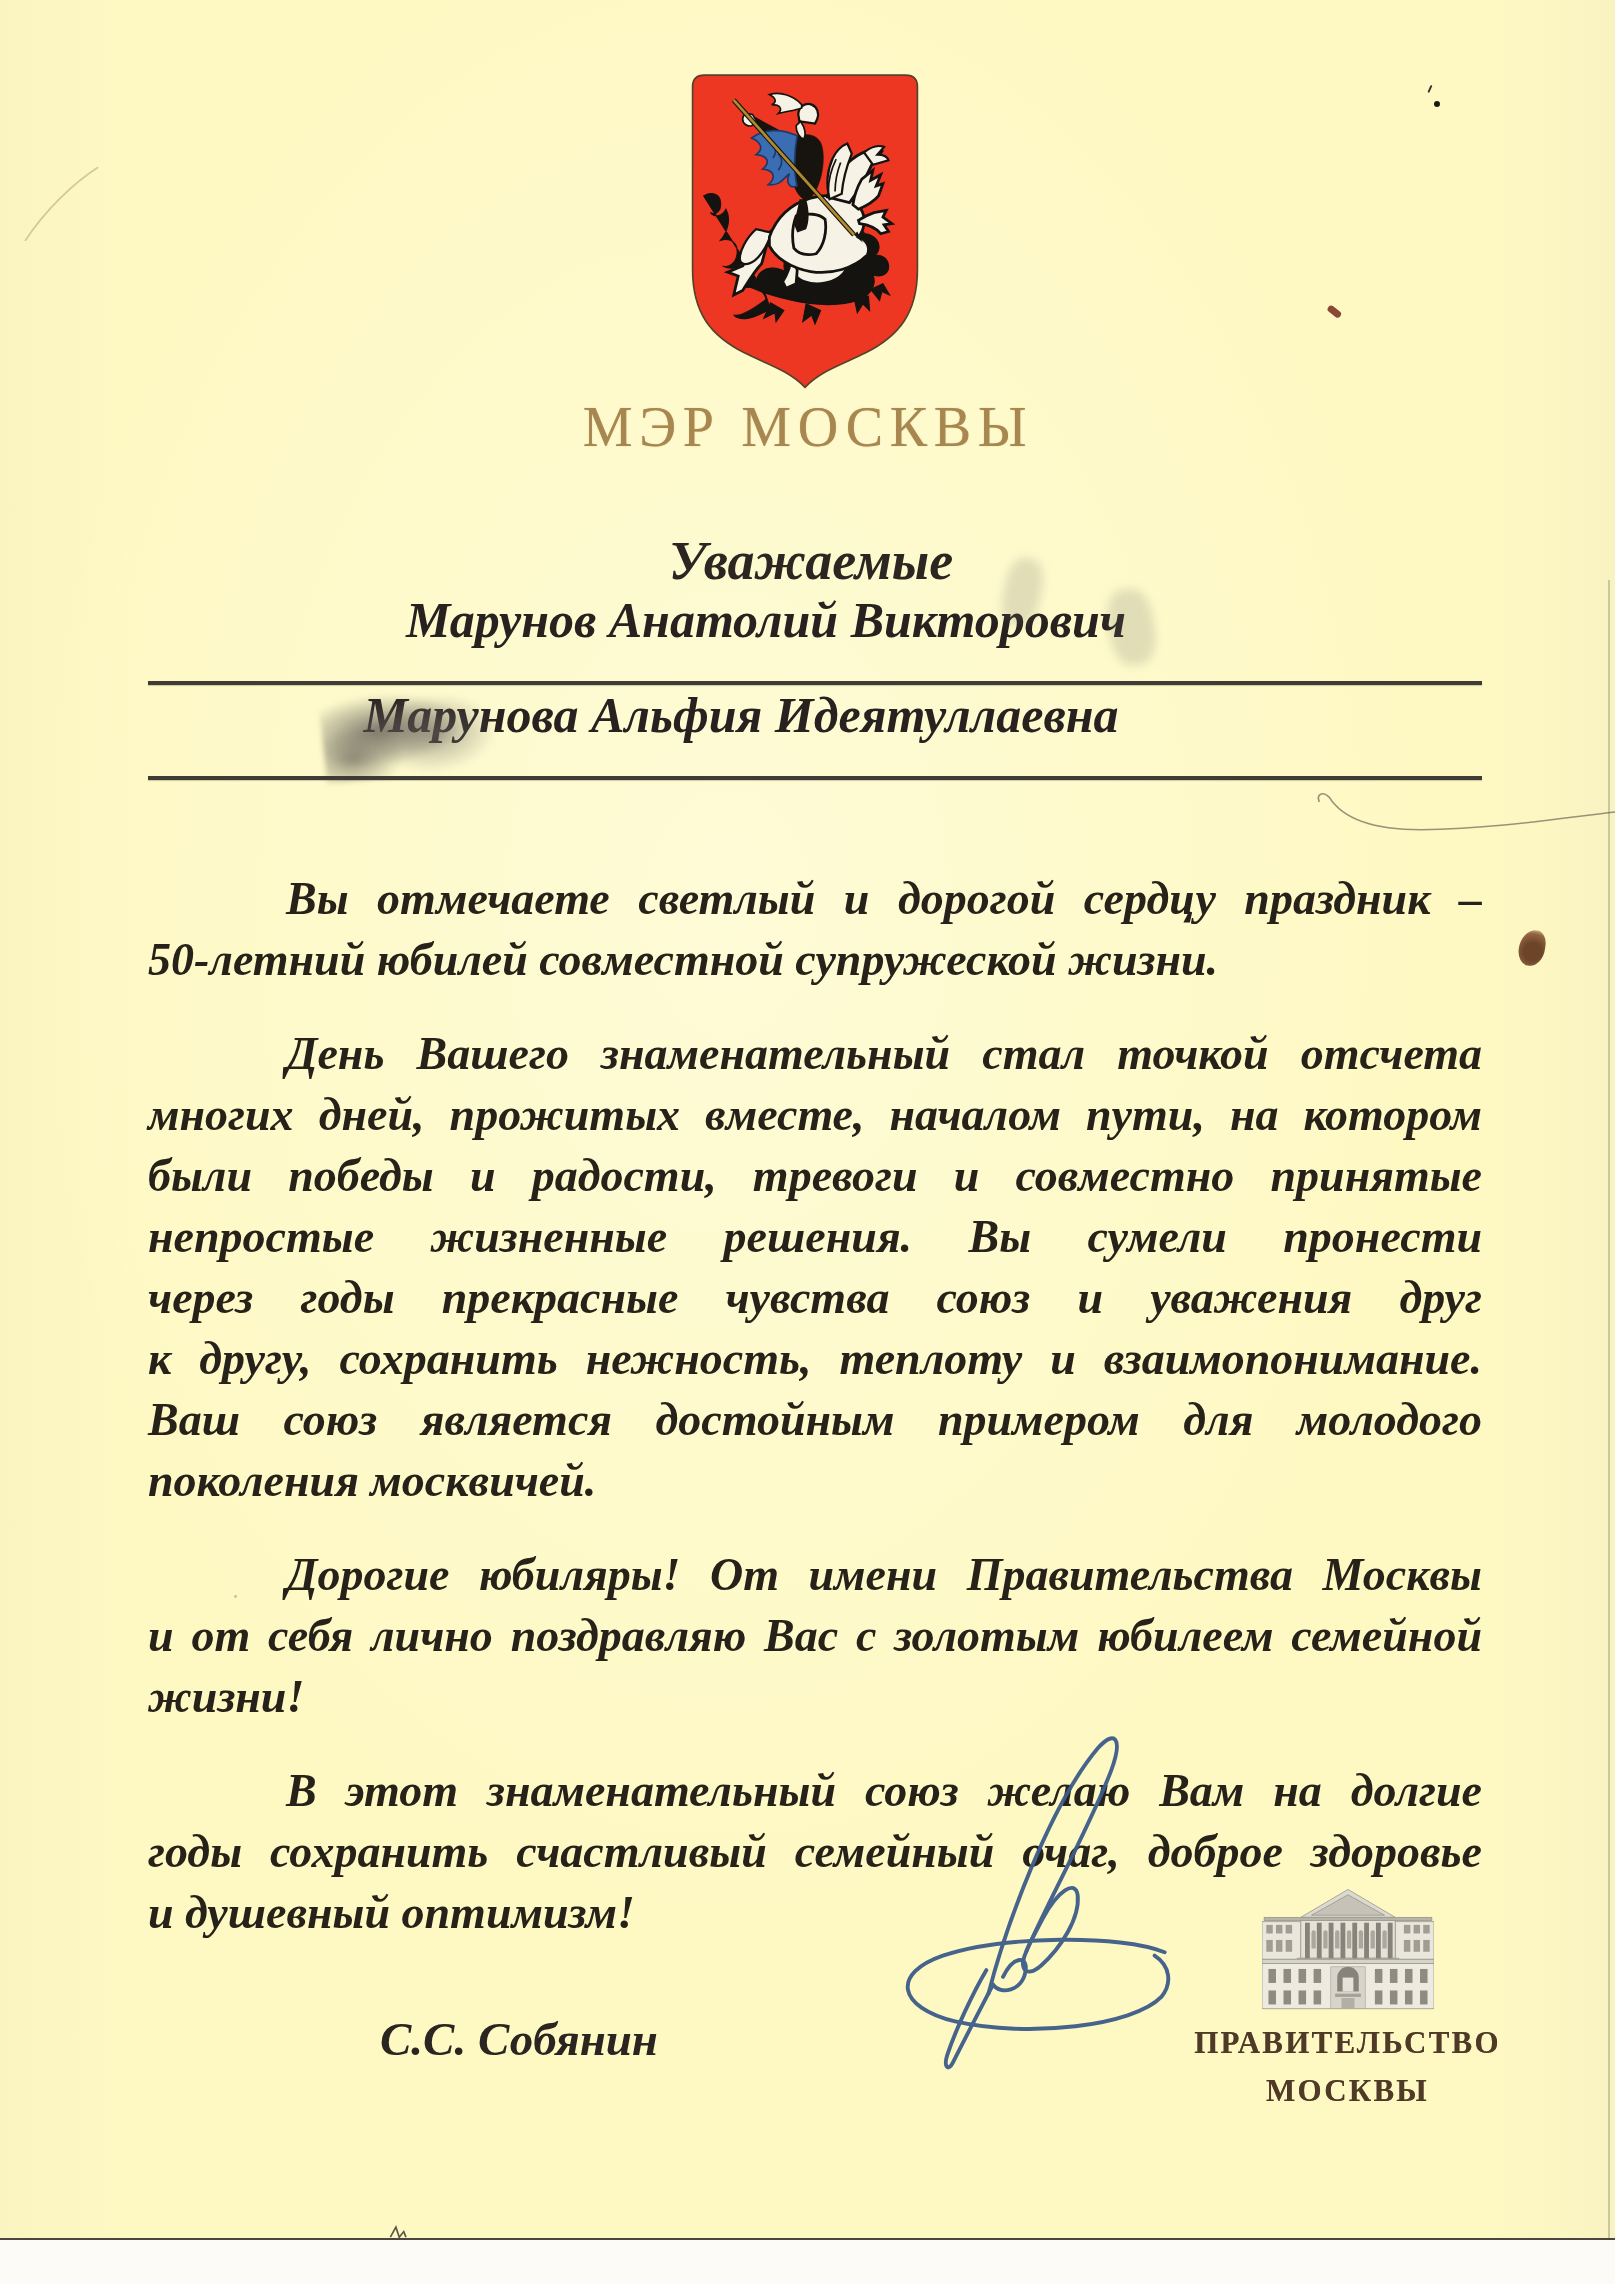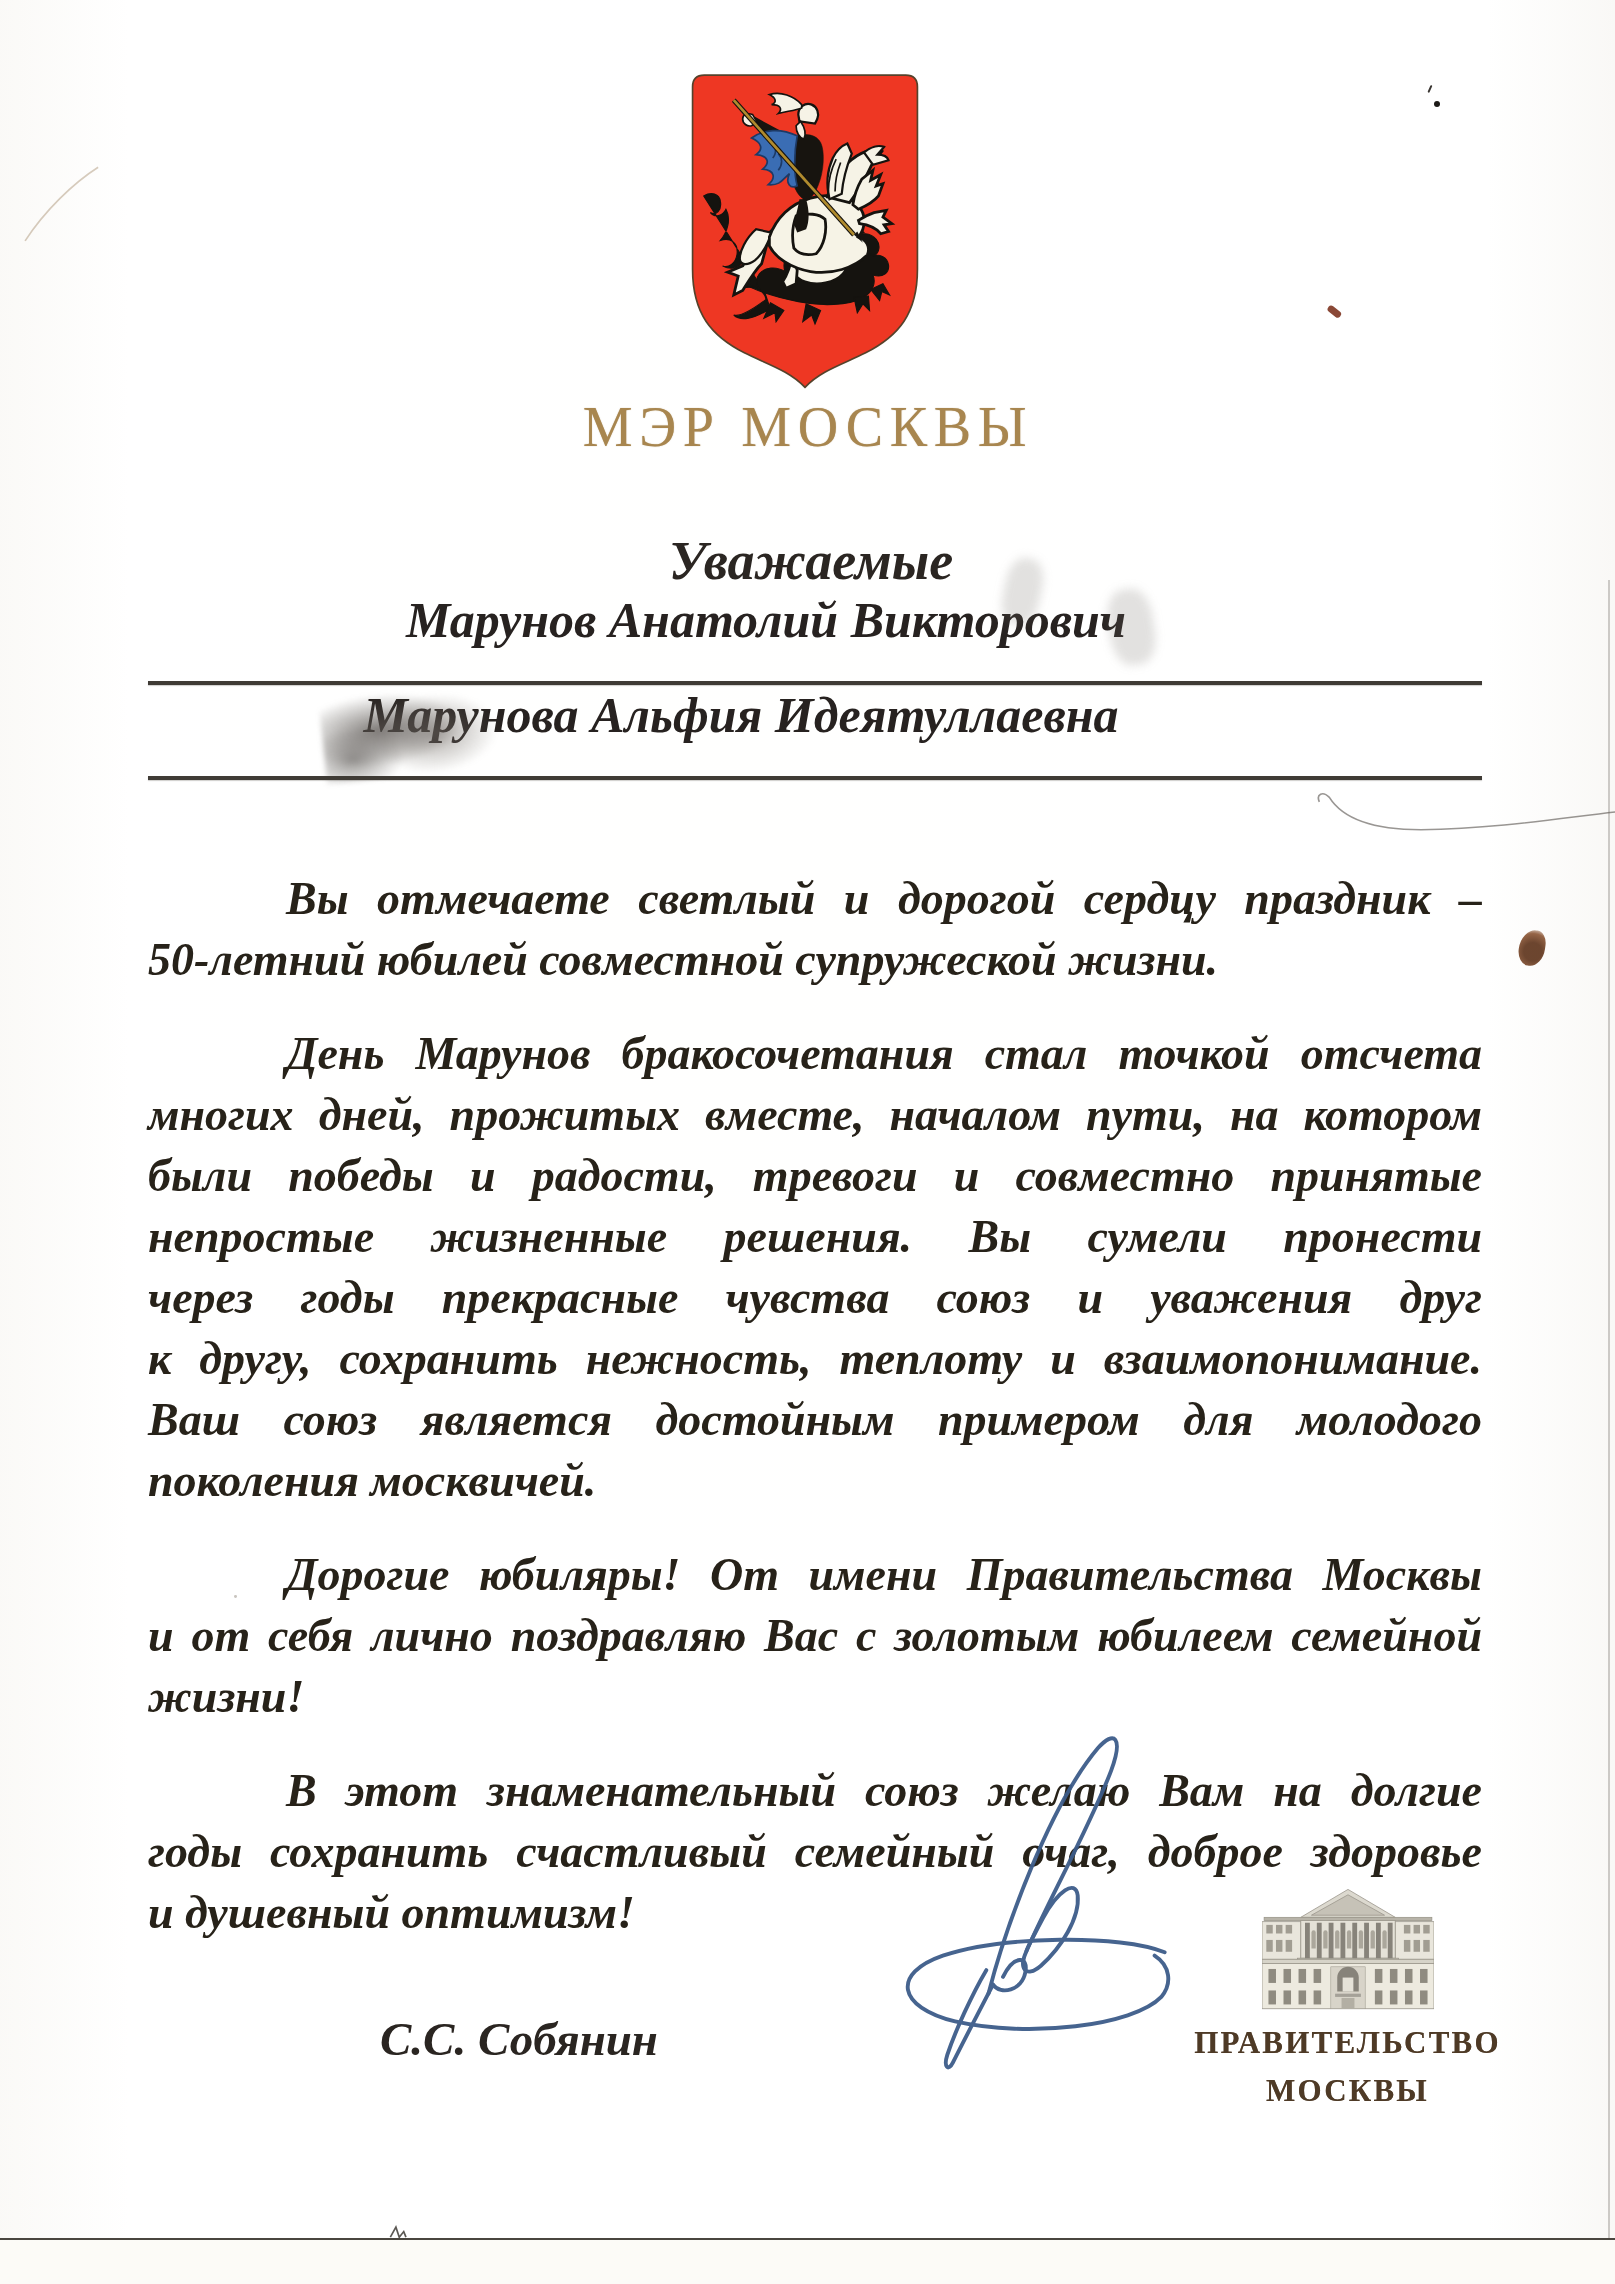--- a/index.html
+++ b/index.html
@@ -1,18 +1,18 @@
 <!DOCTYPE html>
 <html style="font-size:9px"><head>
 <meta charset="utf-8">
 <style>
   html,body{margin:0;padding:0;background:#d9d6cd;}
   .page{
     position:relative;width:1616px;height:2284px;overflow:hidden;
-    background:#ffffff;
+    background:#fef9c3;
     font-family:"Liberation Serif","DejaVu Serif",serif;
   }
   .paper-shading{
     position:absolute;inset:0;pointer-events:none;
     background:
       radial-gradient(1004px 1450px at 45% 40%, rgba(255,255,252,0.35), rgba(255,255,252,0) 70%),
       linear-gradient(90deg, rgba(210,200,175,0.10), rgba(255,255,255,0) 8%, rgba(255,255,255,0) 92%, rgba(205,198,180,0.12));
   }
   
   .crest{position:absolute;left:687px;top:70px;width:236px;height:323px;}
@@ -166,21 +166,21 @@
   <div class="rule rule-1"></div>
   <div class="recipient recipient-2">Марунова Альфия Идеятуллаевна</div>
   <div class="name-smudge"></div>
   <div class="rule rule-2"></div>
   <div class="grey-streak streak-a"></div>
   <div class="grey-streak streak-b"></div>
 
   <div class="letter-body">
     <div class="bline just ind">Вы отмечаете светлый и дорогой сердцу праздник –</div>
     <div class="bline">50-летний юбилей совместной супружеской жизни.</div>
-    <div class="bline just ind">День Марунов бракосочетания стал точкой отсчета</div>
+    <div class="bline just ind">День Вашего знаменательный стал точкой отсчета</div>
     <div class="bline just">многих дней, прожитых вместе, началом пути, на котором</div>
     <div class="bline just">были победы и радости, тревоги и совместно принятые</div>
     <div class="bline just">непростые жизненные решения. Вы сумели пронести</div>
     <div class="bline just">через годы прекрасные чувства союз и уважения друг</div>
     <div class="bline just">к другу, сохранить нежность, теплоту и взаимопонимание.</div>
     <div class="bline just">Ваш союз является достойным примером для молодого</div>
     <div class="bline">поколения москвичей.</div>
     <div class="bline just ind">Дорогие юбиляры! От имени Правительства Москвы</div>
     <div class="bline just">и от себя лично поздравляю Вас с золотым юбилеем семейной</div>
     <div class="bline">жизни!</div>

